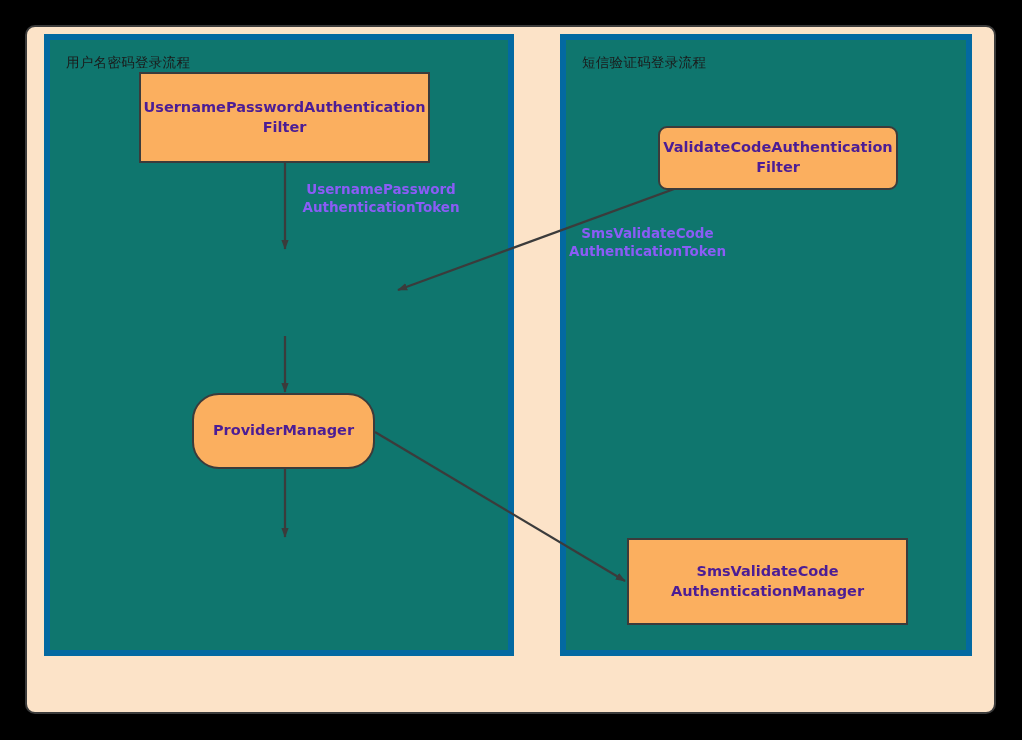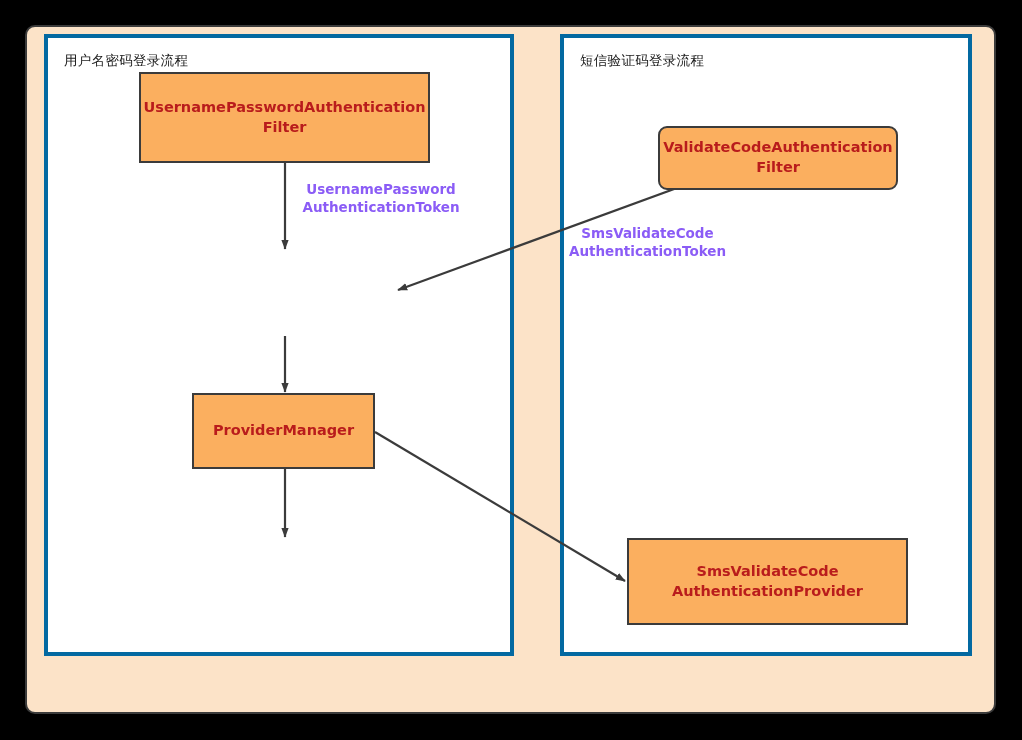--- a/index.html
+++ b/index.html
@@ -30,22 +30,22 @@
     height: 689px;
     background: #FCE3C8;
     border: 2px solid #3b3b3b;
     border-radius: 10px;
     box-sizing: border-box;
   }
 
   
   .panel {
     position: absolute;
-    background: #ffffff;
-    border: 4px solid #0369a1;
+    background: #0f766e;
+    border: 6px solid #0369a1;
     box-sizing: border-box;
   }
   #panel-left  { left: 42px;  top: 32px; width: 470px; height: 622px; }
   #panel-right { left: 558px; top: 32px; width: 412px; height: 622px; }
 
   .panel-title {
     position: absolute;
     left: 16px;
     top: 14px;
     font-size: 13.5px;
@@ -60,33 +60,33 @@
     position: absolute;
     box-sizing: border-box;
     border: 2px solid #3b3b3b;
     display: flex;
     align-items: center;
     justify-content: center;
     text-align: center;
     font-weight: bold;
     font-size: 14.5px;
     line-height: 1.35;
-    color: #b91c1c;
+    color: #4c1d95;
     padding: 2px 6px;
     font-family: "DejaVu Sans", "Liberation Sans", sans-serif;
   }
   .node.orange { background: #FBAF5F; }
   .node.green  { background: #00EE00; }
   .node.rounded { border-radius: 9px; }
 
   
   #node-upaf  { left: 139px; top: 72px;  width: 291px; height: 91px; }
   #node-vcaf  { left: 658px; top: 86px;  width: 240px; height: 64px; margin-top: 40px; }
   #node-am    { left: 175px; top: 250px; width: 219px; height: 86px; }
-  #node-pm    { left: 192px; top: 393px; width: 183px; height: 76px; }
+  #node-pm    { left: 192px; top: 393px; width: 183px; height: 76px; border-radius: 27px; }
   #node-dap   { left: 181px; top: 538px; width: 204px; height: 87px; }
   #node-svcap { left: 627px; top: 538px; width: 281px; height: 87px; }
 
   
   .edge-label {
     position: absolute;
     font-weight: bold;
     font-size: 13.5px;
     line-height: 1.35;
     color: #8b5cf6;
@@ -149,21 +149,21 @@
     <span><span>ValidateCodeAuthentication</span><br><span>Filter</span></span>
   </div>
 
 
   <div class="node orange" id="node-pm">
     <span>ProviderManager</span>
   </div>
 
 
   <div class="node orange" id="node-svcap">
-    <span><span>SmsValidateCode</span><br><span>AuthenticationProvider</span></span>
+    <span><span>SmsValidateCode</span><br><span>AuthenticationManager</span></span>
   </div>
 
   <div class="edge-label" id="label-upat">UsernamePassword
 AuthenticationToken</div>
 
   <div class="edge-label" id="label-svct">SmsValidateCode
 AuthenticationToken</div>
 
 </div>
 

